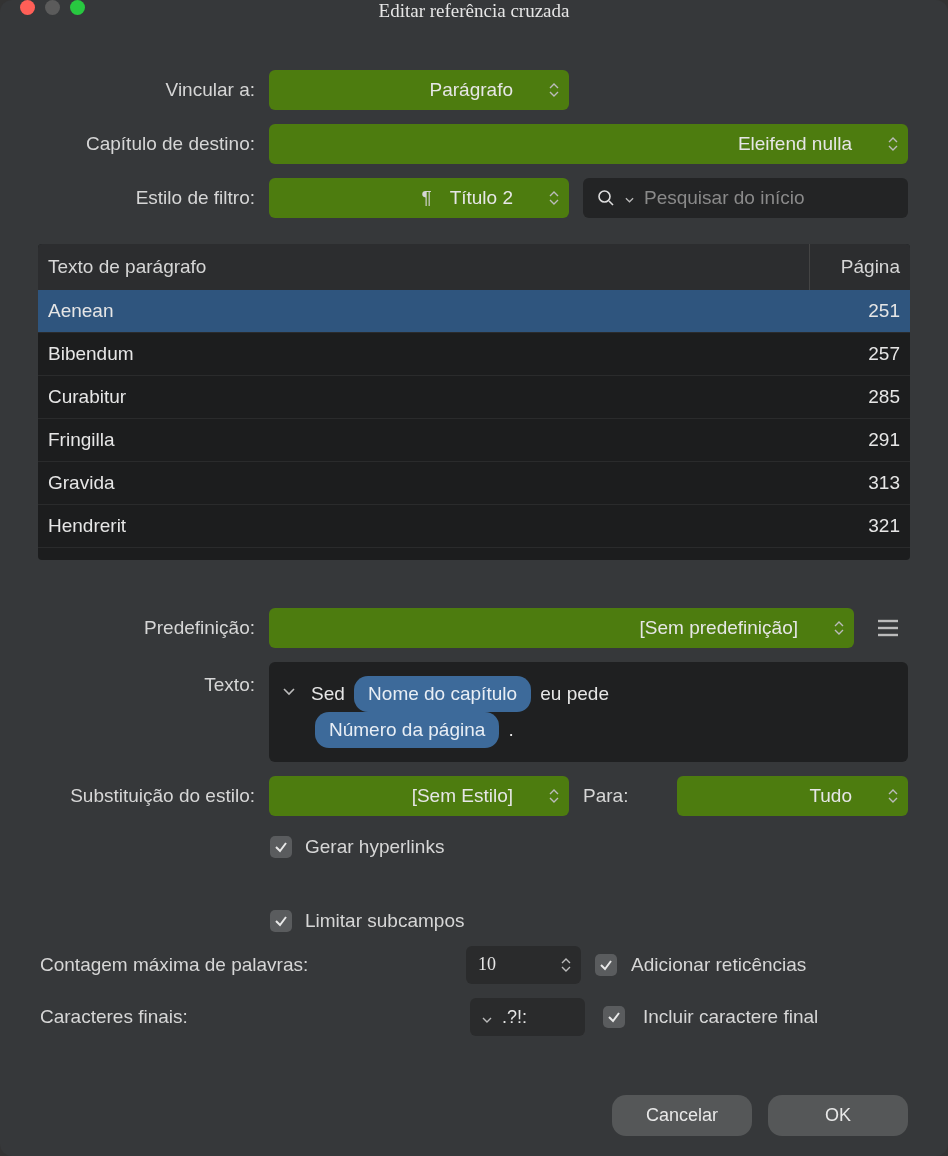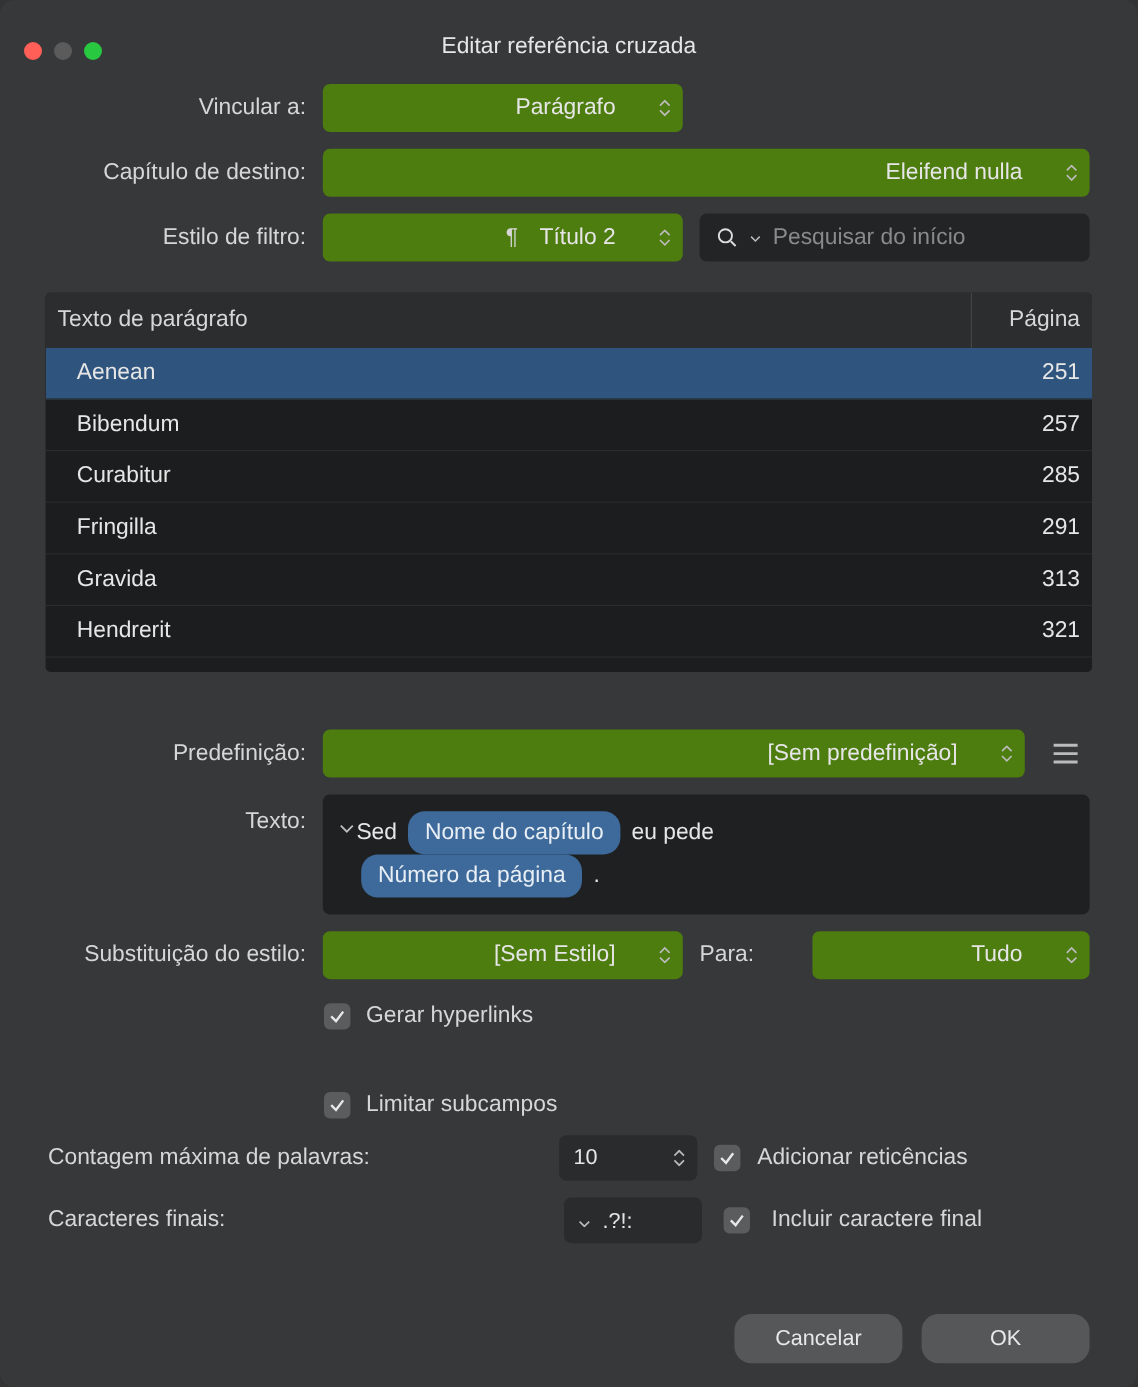--- a/index.html
+++ b/index.html
@@ -15,22 +15,23 @@
   width: 948px;
   height: 1156px;
   background: #36383a;
   border-radius: 12px;
   display: flex;
   flex-direction: column;
 }
 .titlebar {
   height: 50px;
   display: flex;
-  align-items: flex-end;
+  align-items: flex-start;
   position: relative;
+  font-family: Liberation Serif, serif;
 }
 .traffic { display: flex; gap: 10px; padding-left: 20px; }
 .dot { width: 15px; height: 15px; border-radius: 50%; }
 .dot.red { background: #ff5f57; }
 .dot.yellow { background: #5b5b5b; }
 .dot.green { background: #28c840; }
 .title { position: absolute; left: 0; right: 0; text-align: center; color: #e6e6e6; font-size: 19px; font-weight: 500; }
 .content { padding: 20px 40px 20px 40px; display: flex; flex-direction: column; gap: 14px; }
 .row { display: flex; align-items: center; gap: 14px; }
 .label-col { width: 215px; text-align: right; color: #d6d6d6; font-size: 19px; }
@@ -80,35 +81,35 @@
   overflow: hidden;
 }
 .thead { display: flex; background: #2c2d2f; color: #d6d6d6; font-size: 19px; font-weight: 500; }
 .thead .th { padding: 12px 10px; }
 .th-text { flex: 1; border-right: 1px solid #444; }
 .th-page { width: 100px; text-align: right; }
 .tbody {
   height: 270px;
   overflow: hidden;
 }
-.trow { display: flex; align-items: center; color: #e6e6e6; font-size: 19px; border-bottom: 1px solid #2a2b2c; padding-left: 16px; }
+.trow { display: flex; align-items: center; color: #e6e6e6; font-size: 19px; border-bottom: 1px solid #2a2b2c; }
 .trow.selected { background: #2f557e; }
 .trow .td { padding: 10px 10px; }
 .td-text { flex: 1; }
 .td-page { width: 100px; text-align: right; }
 .hamburger {
   width: 40px; height: 40px; display: flex; align-items: center; justify-content: center; color: #bbb;
 }
 .text-field {
   background: #1f2021;
   border-radius: 6px;
   padding: 14px 14px;
   display: flex;
   align-items: flex-start;
-  gap: 2px;
+  gap: 16px;
   flex: 1;
   min-height: 96px;
 }
 .chevron-toggle { color: #bbb; margin-top: 6px; }
 .text-content { font-size: 19px; color: #e6e6e6; line-height: 32px; }
 .pill {
   background: #3d6a9a;
   border-radius: 14px;
   padding: 2px 14px;
   color: #e8eef5;
@@ -123,20 +124,21 @@
 .checkbox-row { display: flex; align-items: center; gap: 13px; font-size: 19px; color: #d6d6d6; margin-left: 230px; margin-top: 6px; }
 .small-input {
   background: #2a2b2c;
   border-radius: 6px;
   color: #e6e6e6;
   font-size: 18px;
   padding: 8px 30px 8px 12px;
   width: 115px;
   position: relative;
   min-height: 38px;
+  font-family: Liberation Serif, serif;
 }
 .small-select {
   background: #2a2b2c;
   border-radius: 6px;
   color: #e6e6e6;
   font-size: 18px;
   padding: 8px 12px;
   width: 115px;
   display: flex;
   align-items: center;

